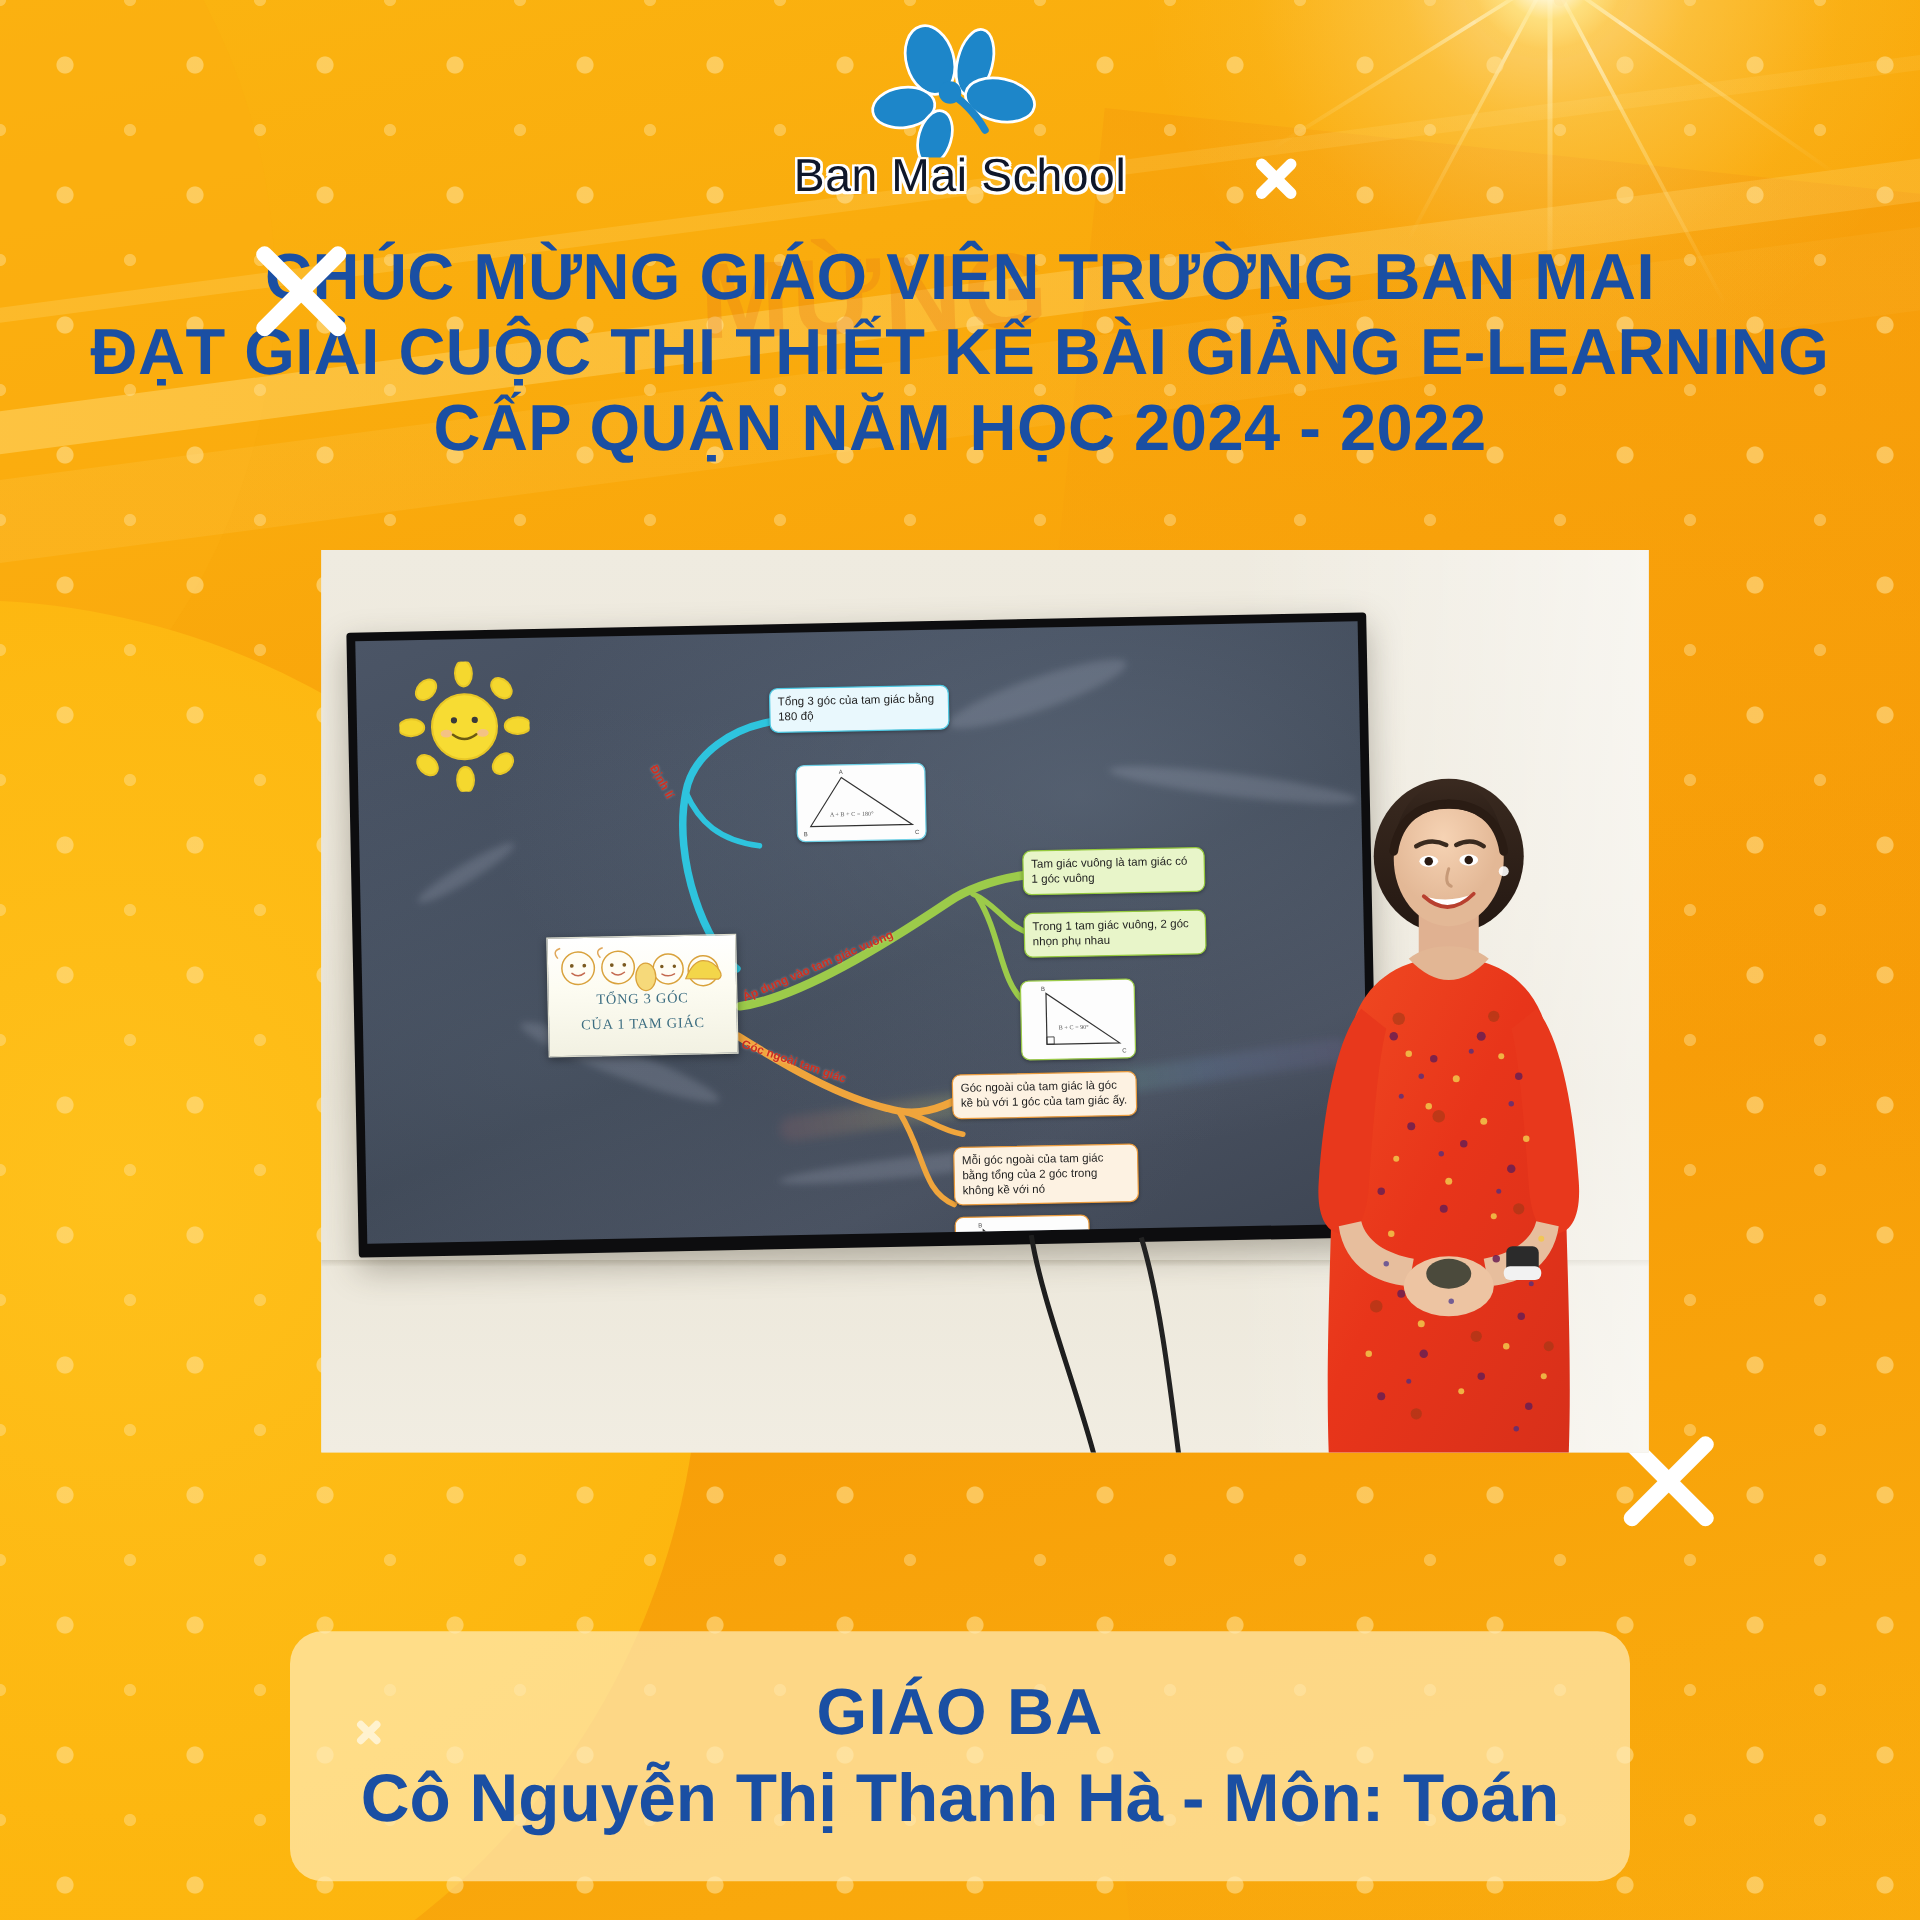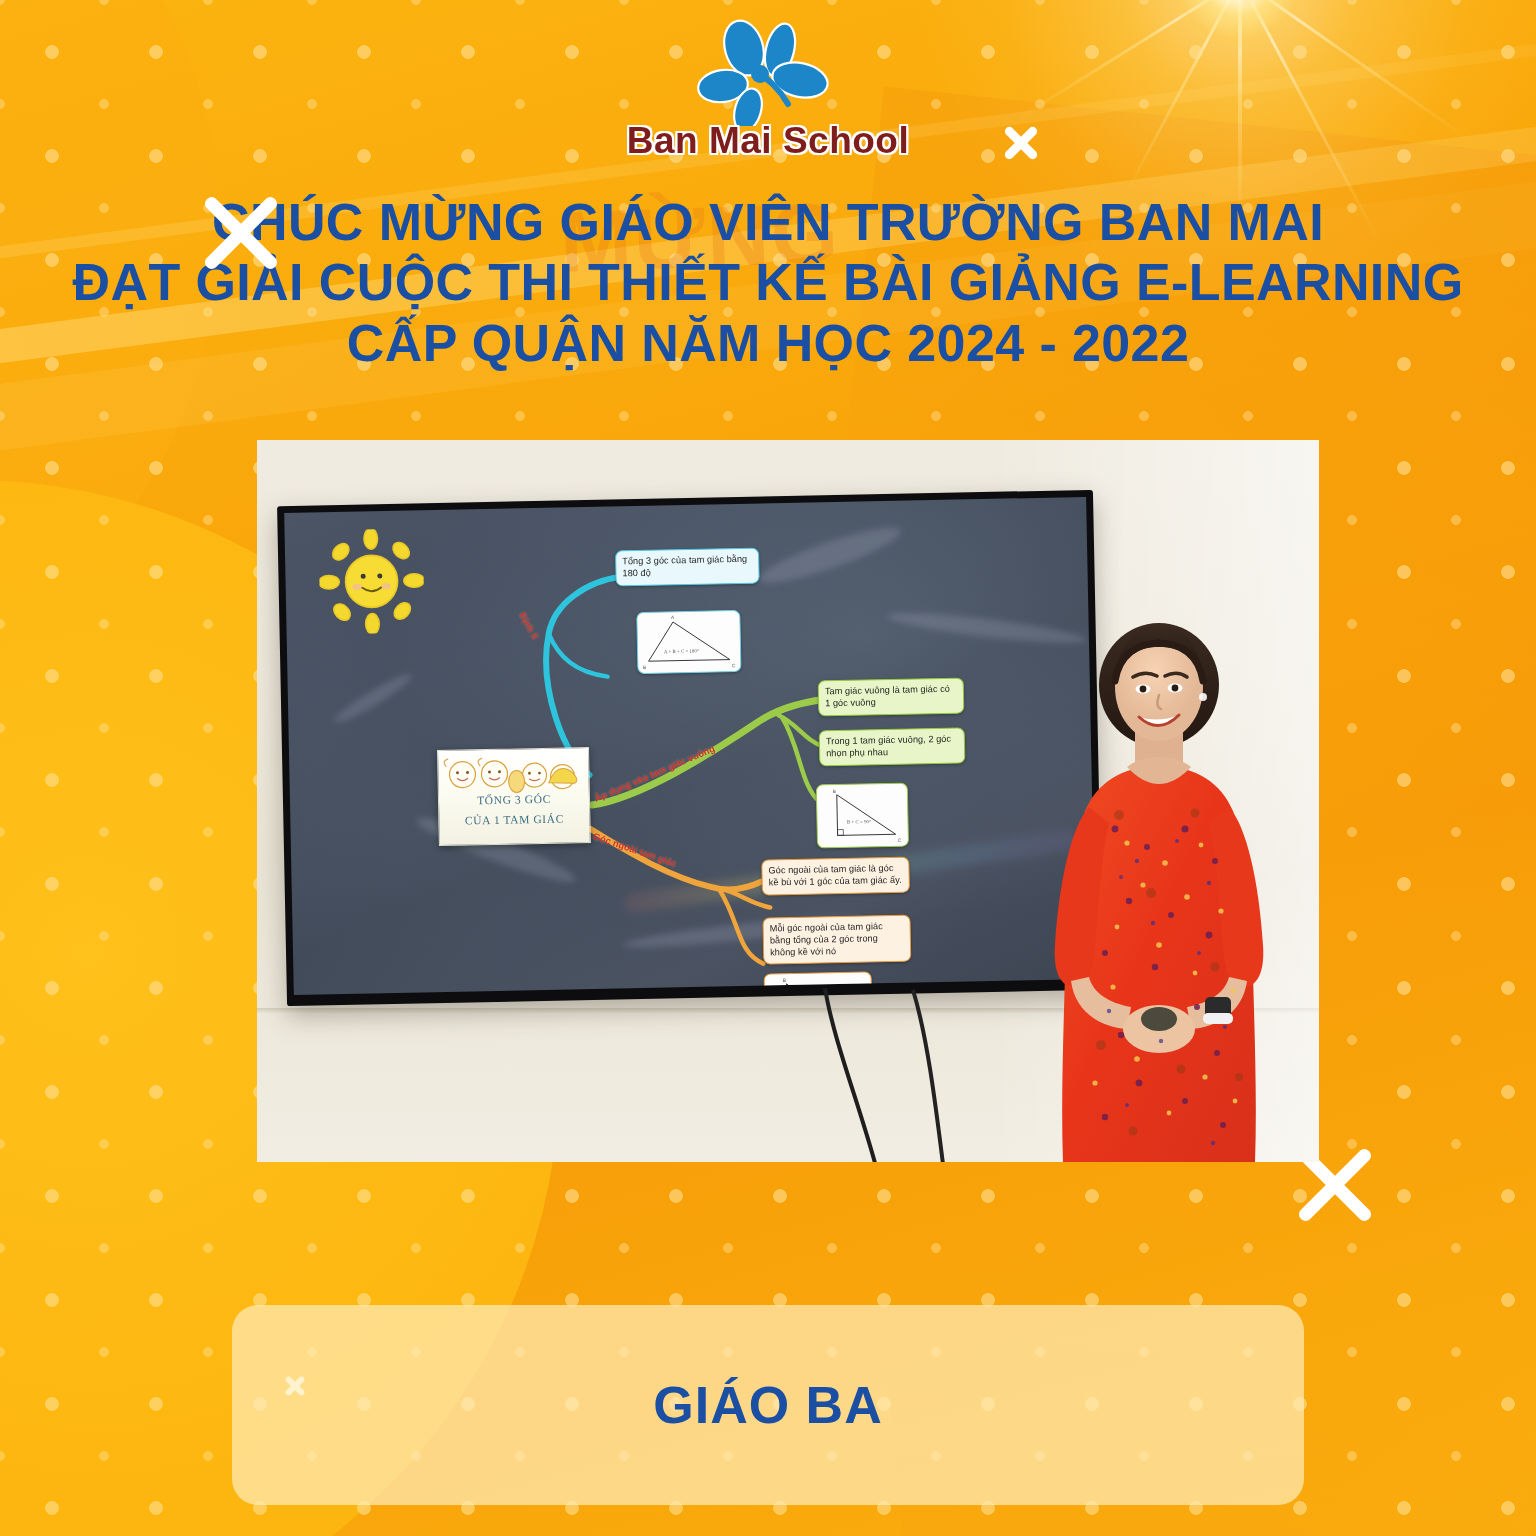--- a/index.html
+++ b/index.html
@@ -122,21 +122,21 @@
   .x-sm::before { transform:translate(-50%,-50%) rotate(45deg); }
   .x-sm::after  { transform:translate(-50%,-50%) rotate(-45deg); }
 
   
   .logo-wrap {
     position:absolute; left:0; right:0; top:18px;
     display:flex; flex-direction:column; align-items:center;
   }
   .logo-mark { width:160px; height:108px; display:block; }
   .logo-text {
-    font-size:37px; font-weight:bold; color:#7f1d1d;
+    font-size:37px; font-weight:normal; color:#0f172a;
     letter-spacing:.5px; margin-top:-6px;
     text-shadow: -2px -2px 0 #fff, 2px -2px 0 #fff, -2px 2px 0 #fff, 2px 2px 0 #fff,
                   0 -2px 0 #fff, 0 2px 0 #fff, -2px 0 0 #fff, 2px 0 0 #fff;
   }
 
   
   .title-block {
     position:absolute; left:0; right:0; top:192px;
     text-align:center;
     color:#1A4FA3;
@@ -563,13 +563,14 @@
           <circle cx="172" cy="454" r="4.5"></circle>
           <circle cx="230" cy="462" r="4"></circle>
           <circle cx="124" cy="516" r="4.5"></circle>
         </g>
     </g>
   </svg>
 </div>
 
 <div class="banner">
   <div class="banner-prize">GIÁO BA</div>
+  <div class="banner-name">Cô Nguyễn Thị Thanh Hà - Môn: Toán</div>
 </div>
 
 </body></html>

